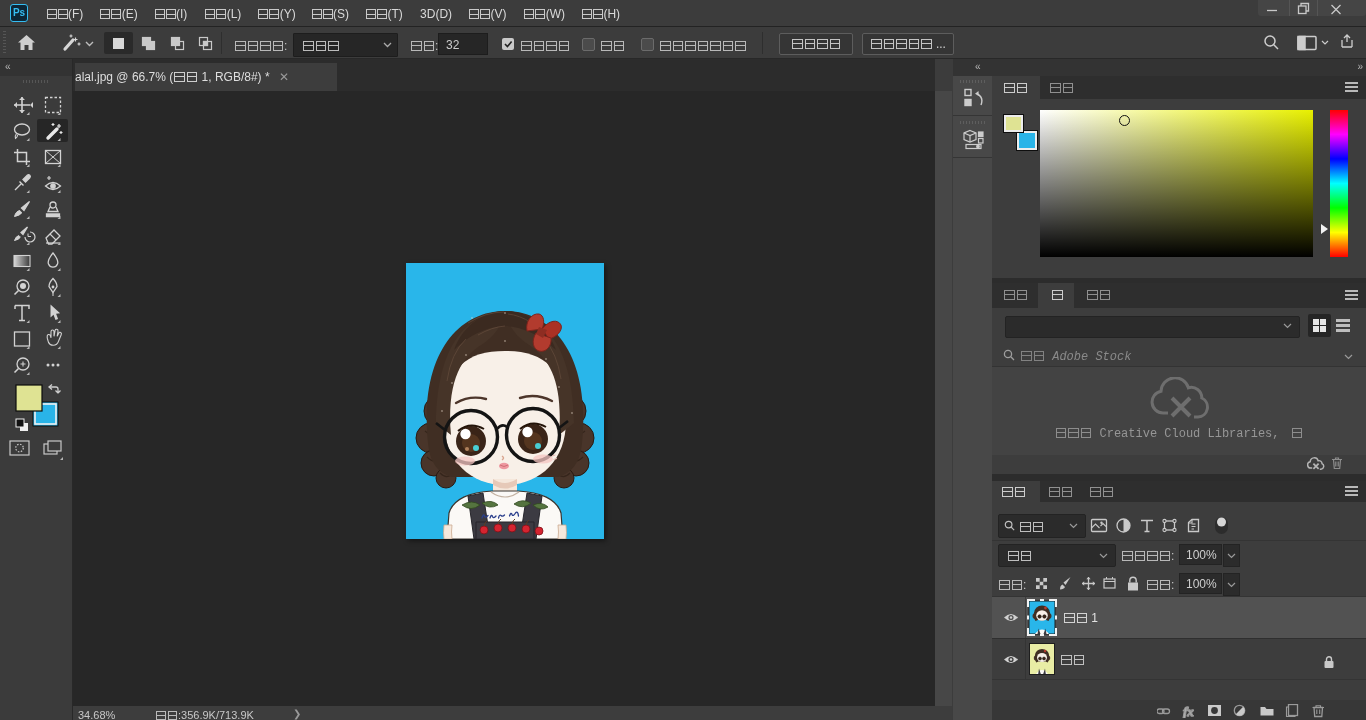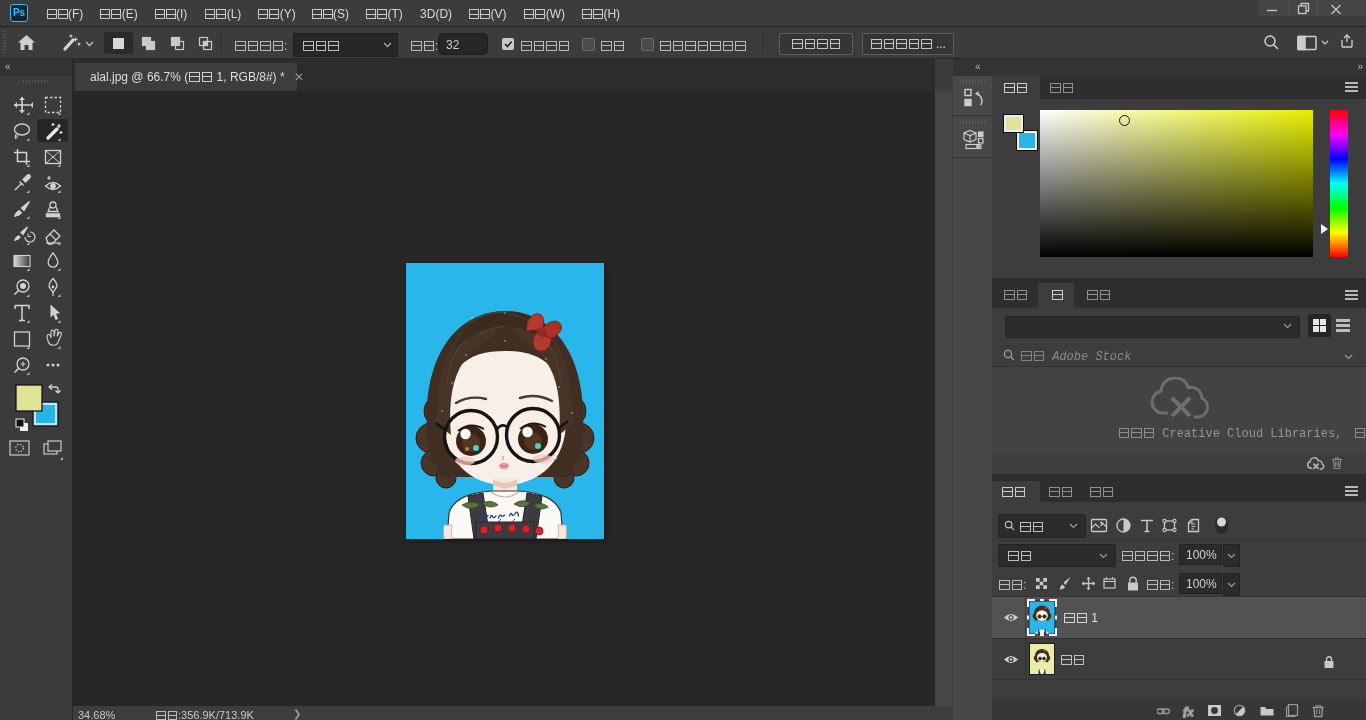--- a/index.html
+++ b/index.html
@@ -85,21 +85,21 @@
   <div class="abs row" style="left:234px;top:12px;color:#c6c6c6;font-size:12px;"><span class="z"></span><span class="z"></span><span class="z"></span><span class="z"></span>:</div>
 
   <div class="abs" style="left:293px;top:6px;width:103px;height:22px;background:#262626;border:1px solid #1d1d1d;border-radius:1px;">
     <div class="abs row" style="left:8px;top:5px;color:#cccccc;font-size:12px;"><span class="z"></span><span class="z"></span><span class="z"></span></div>
     <svg class="abs" style="right:5px;top:8px;" width="9" height="6" viewBox="0 0 9 6">
           <path d="M1 1 l3.5 3.5 L8 1" stroke="#aaaaaa" stroke-width="1.3" fill="none"></path>
         </svg>
   </div>
 
   <div class="abs row" style="left:410px;top:12px;color:#c6c6c6;font-size:12px;"><span class="z"></span><span class="z"></span>:</div>
-  <div class="abs" style="left:438px;top:6px;width:50px;height:22px;background:#262626;border:1px solid #1d1d1d;border-radius:5px;color:#cccccc;font-size:12px;line-height:22px;padding-left:7px;box-sizing:border-box;">32</div>
+  <div class="abs" style="left:438px;top:6px;width:50px;height:22px;background:#262626;border:1px solid #1d1d1d;border-radius:0;color:#cccccc;font-size:12px;line-height:22px;padding-left:7px;box-sizing:border-box;">32</div>
 
   <div class="abs" style="left:502px;top:11px;width:12px;height:12px;background:#c9c9c9;border-radius:2px;"></div>
   <svg class="abs" style="left:503px;top:12px;" width="10" height="10" viewBox="0 0 10 10">
         <path d="M2 5 l2.4 2.6 L8.6 2.6" stroke="#222" stroke-width="1.6" fill="none"></path>
       </svg>
   <div class="abs row" style="left:520px;top:12px;color:#c6c6c6;font-size:12px;"><span class="z"></span><span class="z"></span><span class="z"></span><span class="z"></span></div>
   <div class="abs" style="left:582px;top:11px;width:11px;height:11px;background:#4b4b4b;border:1px solid #6b6b6b;border-radius:2px;"></div>
   <div class="abs row" style="left:600px;top:12px;color:#c6c6c6;font-size:12px;"><span class="z"></span><span class="z"></span></div>
   <div class="abs" style="left:641px;top:11px;width:11px;height:11px;background:#4b4b4b;border:1px solid #6b6b6b;border-radius:2px;"></div>
   <div class="abs row" style="left:659px;top:12px;color:#c6c6c6;font-size:12px;"><span class="z"></span><span class="z"></span><span class="z"></span><span class="z"></span><span class="z"></span><span class="z"></span><span class="z"></span></div>
@@ -293,21 +293,21 @@
 
     <g transform="translate(44,62)">
       <rect x="0" y="3" width="13" height="10" stroke="#c9c9c9" fill="none" stroke-width="1.2"></rect>
       <rect x="4" y="0" width="13" height="10" stroke="#c9c9c9" fill="#3b3b3b" stroke-width="1.2"></rect>
       <path d="M19 16 l-3 3 h3 z" fill="#b5b5b5"></path>
     </g>
   </svg>
 </div>
 
 <div class="abs" id="tabbar" style="left:73px;top:59px;width:862px;height:32px;background:#2c2c2c;">
-  <div class="abs row" style="left:2px;top:4px;width:222px;height:28px;background:#3d3d3d;color:#dedede;font-size:12px;line-height:28px;padding-left:15px;box-sizing:border-box;">alal.jpg @ 66.7% (<span class="z"></span><span class="z"></span> 1, RGB/8#) * <span style="color:#9a9a9a;margin-left:6px;">✕</span></div>
+  <div class="abs row" style="left:2px;top:4px;width:262px;height:28px;background:#3d3d3d;color:#dedede;font-size:12px;line-height:28px;box-sizing:border-box;">alal.jpg @ 66.7% (<span class="z"></span><span class="z"></span> 1, RGB/8#) * <span style="color:#9a9a9a;margin-left:6px;">✕</span></div>
 </div>
 <div class="abs" id="canvas" style="left:73px;top:91px;width:862px;height:615px;background:#272727;">
 
   <svg class="abs" style="left:333px;top:172px;box-shadow:2px 2px 5px rgba(0,0,0,0.45);" width="198" height="276" viewBox="0 0 198 276">
     <rect width="198" height="276" fill="#29b6ea"></rect>
 
     <g fill="#49352a" stroke="#291a12" stroke-width="1">
       <circle cx="34" cy="148" r="16"></circle>
       <circle cx="25" cy="175" r="15"></circle>
       <circle cx="28" cy="200" r="13"></circle>
@@ -503,21 +503,21 @@
             <path d="M1 1 l3.5 3.5 L8 1" stroke="#9a9a9a" stroke-width="1.2" fill="none"></path>
           </svg>
 
       <div class="abs" style="left:0;top:59px;width:374px;height:88px;background:#434343;">
         <svg class="abs" style="left:158px;top:10px;" width="62" height="44" viewBox="0 0 62 44">
           <g fill="none" stroke="#6e6e6e" stroke-width="3">
             <path d="M18 36 h-5 a11 11 0 0 1 -2 -21.8 a14 14 0 0 1 27.4 -3.4 a10.5 10.5 0 0 1 13.4 10.2 a10 10 0 0 1 -3.8 19 h-4"></path>
             <path d="M22 21 l18 18 m0 -18 l-18 18" stroke-width="4"></path>
           </g>
         </svg>
-        <div class="abs row" style="left:0;top:60px;width:374px;text-align:right;color:#969696;font-size:12px;"><span class="z"></span><span class="z"></span><span class="z"></span> Creative Cloud Libraries<span style="letter-spacing:4px;">,</span> <span class="z"></span></div>
+        <div class="abs row" style="left:0;top:60px;width:374px;text-align:center;color:#969696;font-size:12px;"><span class="z"></span><span class="z"></span><span class="z"></span> Creative Cloud Libraries<span style="letter-spacing:4px;">,</span> <span class="z"></span></div>
       </div>
 
       <div class="abs row" style="left:284px;top:151px;color:#c4c4c4;font-size:11px;margin-top:32px;">-- KB</div>
       <svg class="abs" style="left:315px;top:149px;" width="18" height="14" viewBox="0 0 62 44">
         <g fill="none" stroke="#b5b5b5" stroke-width="5">
           <path d="M18 36 h-5 a11 11 0 0 1 -2 -21.8 a14 14 0 0 1 27.4 -3.4 a10.5 10.5 0 0 1 13.4 10.2 a10 10 0 0 1 -3.8 19 h-4"></path>
           <path d="M22 21 l18 18 m0 -18 l-18 18" stroke-width="6"></path>
         </g>
       </svg>
       <svg class="abs" style="left:339px;top:148px;" width="12" height="14" viewBox="0 0 12 14">

